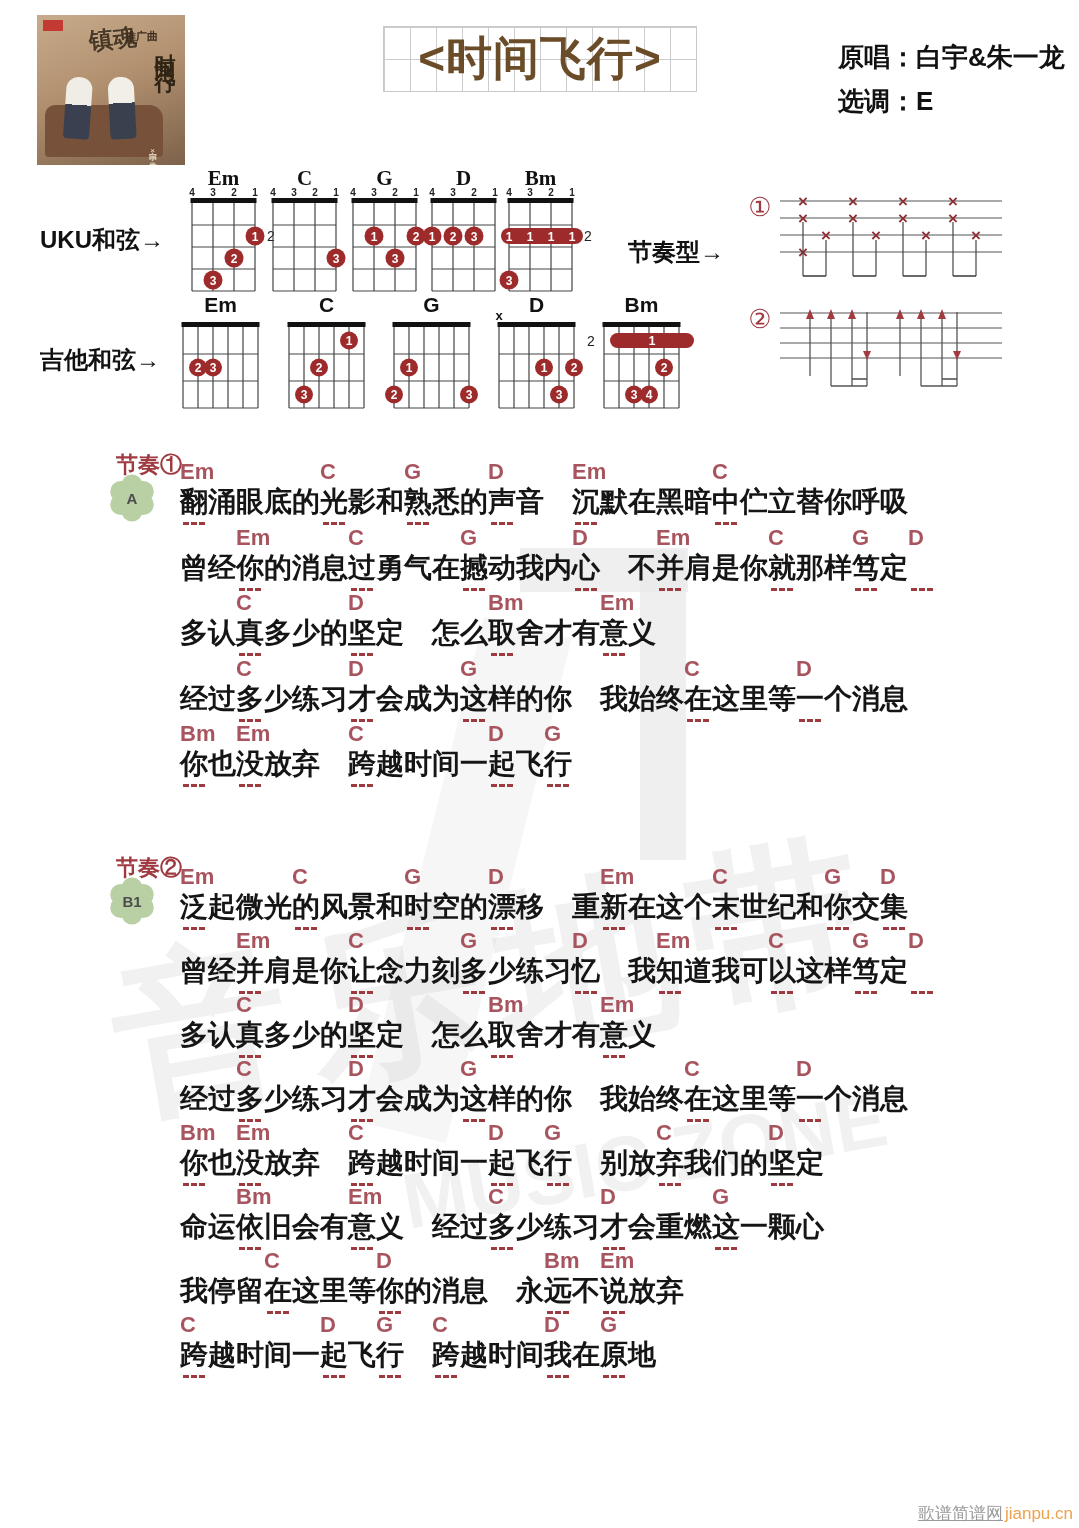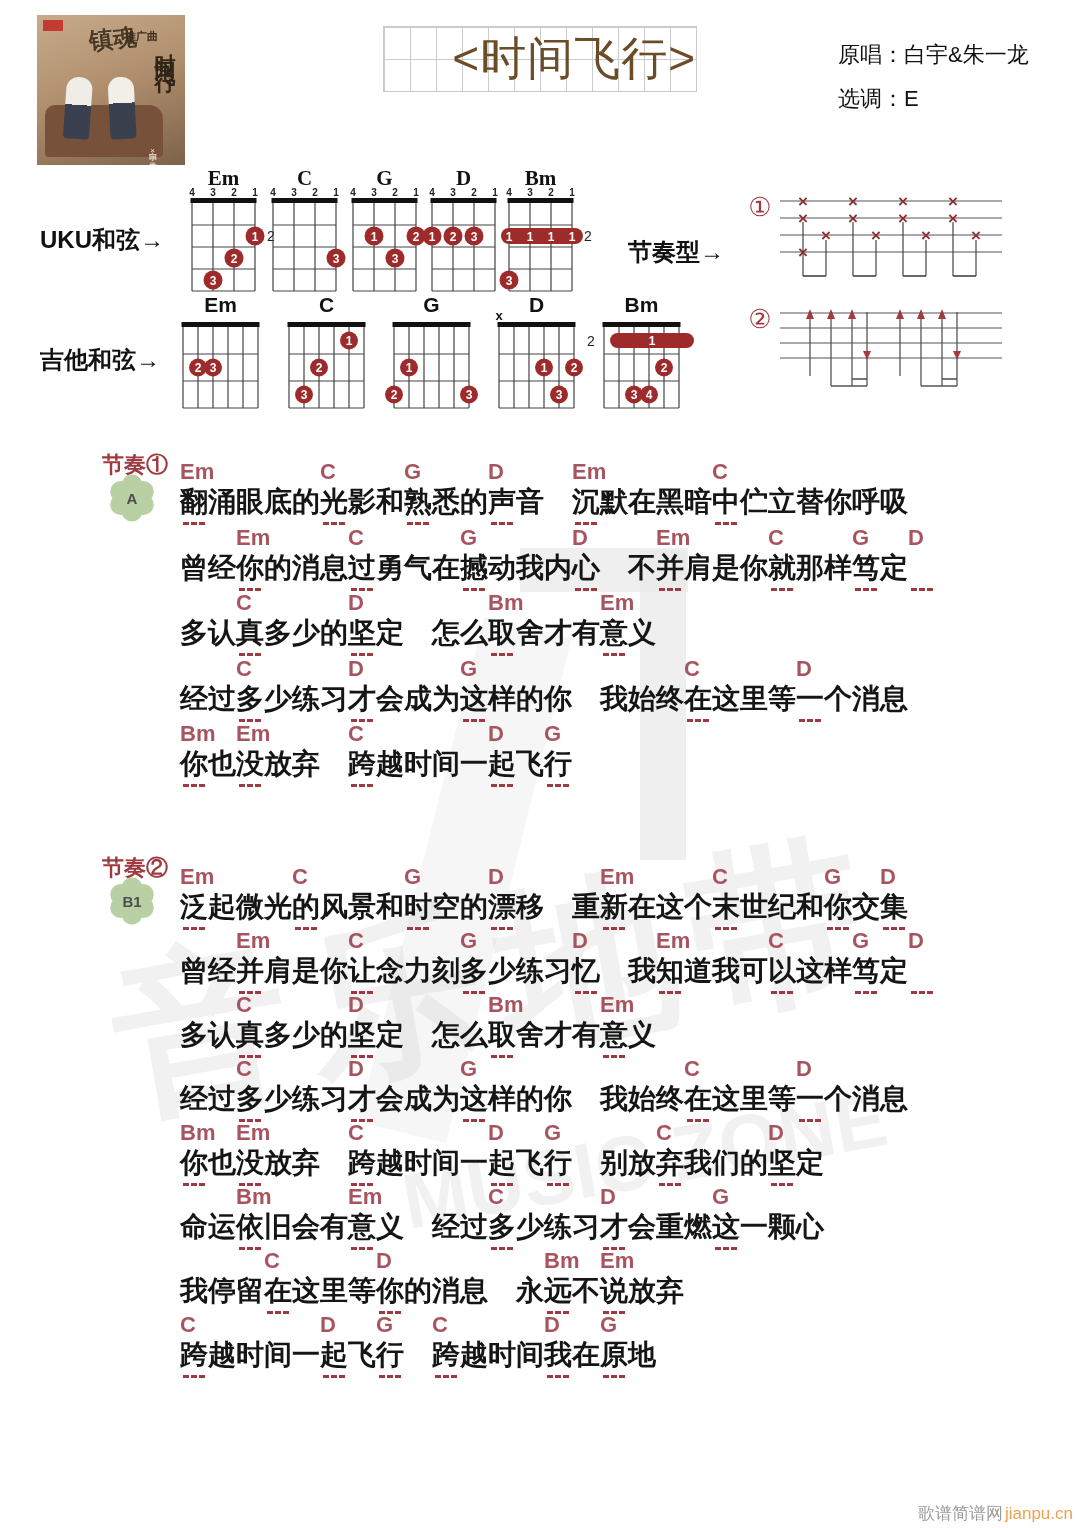--- a/index.html
+++ b/index.html
@@ -26,45 +26,45 @@
   .album-artists{position:absolute;right:28px;bottom:10px;writing-mode:vertical-rl;font-size:8px;color:#efe6d2;}
   .album-sofa{position:absolute;left:8px;bottom:8px;width:118px;height:52px;background:#77513a;
               border-radius:10px 14px 4px 4px;}
   .fig{position:absolute;bottom:26px;width:26px;height:62px;border-radius:12px 12px 4px 4px;}
   .fig1{left:28px;background:linear-gradient(#f0ede6 0 45%,#3a4050 45% 100%);transform:rotate(4deg);}
   .fig2{left:72px;background:linear-gradient(#f2efe8 0 42%,#39404e 42% 100%);transform:rotate(-3deg);}
   
   .title-wrap{position:absolute;left:383px;top:26px;width:312px;height:64px;border:1px solid #c9c9c9;
     background-image:repeating-linear-gradient(to right,#cccccc 0 1px,transparent 1px 26px),
                      repeating-linear-gradient(to bottom,#cccccc 0 1px,transparent 1px 32px);}
-  .title-text{position:absolute;left:0;top:0;width:100%;height:64px;line-height:62px;text-align:right;
-    font-size:46px;font-weight:normal;color:#6b4c28;letter-spacing:1px;}
+  .title-text{position:absolute;left:0;top:0;width:100%;height:64px;line-height:62px;text-align:center;
+    font-size:46px;font-weight:bold;color:#6b4c28;letter-spacing:1px;}
   
-  .credit{position:absolute;left:838px;font-size:22px;font-weight:normal;color:#111;}
+  .credit{position:absolute;left:838px;font-size:26px;font-weight:bold;color:#111;}
   .credit1{top:40px;} .credit2{top:84px;}
   
   .row-label{position:absolute;font-size:24px;font-weight:bold;color:#111;}
   .lbl-uku{left:40px;top:224px;} .lbl-guitar{left:40px;top:344px;} .lbl-rhythm{left:628px;top:236px;}
   
   .diag{position:absolute;}
   
   .section{position:absolute;}
-  .sec-label{position:absolute;left:4px;top:0;font-size:22px;font-weight:bold;color:#9e3a40;}
+  .sec-label{position:absolute;left:18px;top:0;font-size:22px;font-weight:bold;color:#9e3a40;}
   .flower{position:absolute;left:8px;top:22px;}
   .lyric-line{position:absolute;left:82px;display:flex;align-items:flex-end;}
   .seg{display:flex;flex-direction:column;align-items:flex-start;}
   .seg .chord{height:27px;line-height:27px;font-size:22px;font-weight:bold;color:#a8545e;white-space:pre;}
   .seg .txt{position:relative;font-size:28px;line-height:33px;font-weight:600;color:#151515;
             white-space:pre;min-height:33px;}
   .seg .txt.empty{min-width:28px;}
   .seg.u .txt::after{content:"";position:absolute;left:3px;bottom:-7px;width:22px;
             border-bottom:3px dashed #9c3a40;}
   
   .footer{position:absolute;top:1502px;right:6px;font-size:17px;}
-  .footer .site{color:#9b9b9b;}
+  .footer .site{color:#9b9b9b;text-decoration:underline;}
   .footer .url{color:#eda24d;margin-left:2px;}
   svg text{font-family:"Liberation Sans",sans-serif;}
   .chordname{font-family:"Liberation Serif",serif;}
 </style>
 </head>
 <body>
 
 <div class="page">
 
   <div class="wm wm-bar2"></div>

